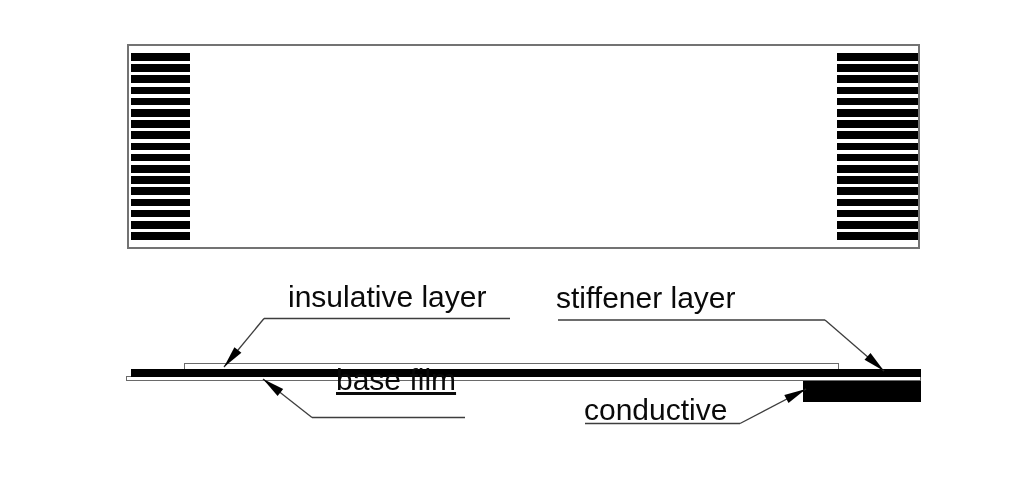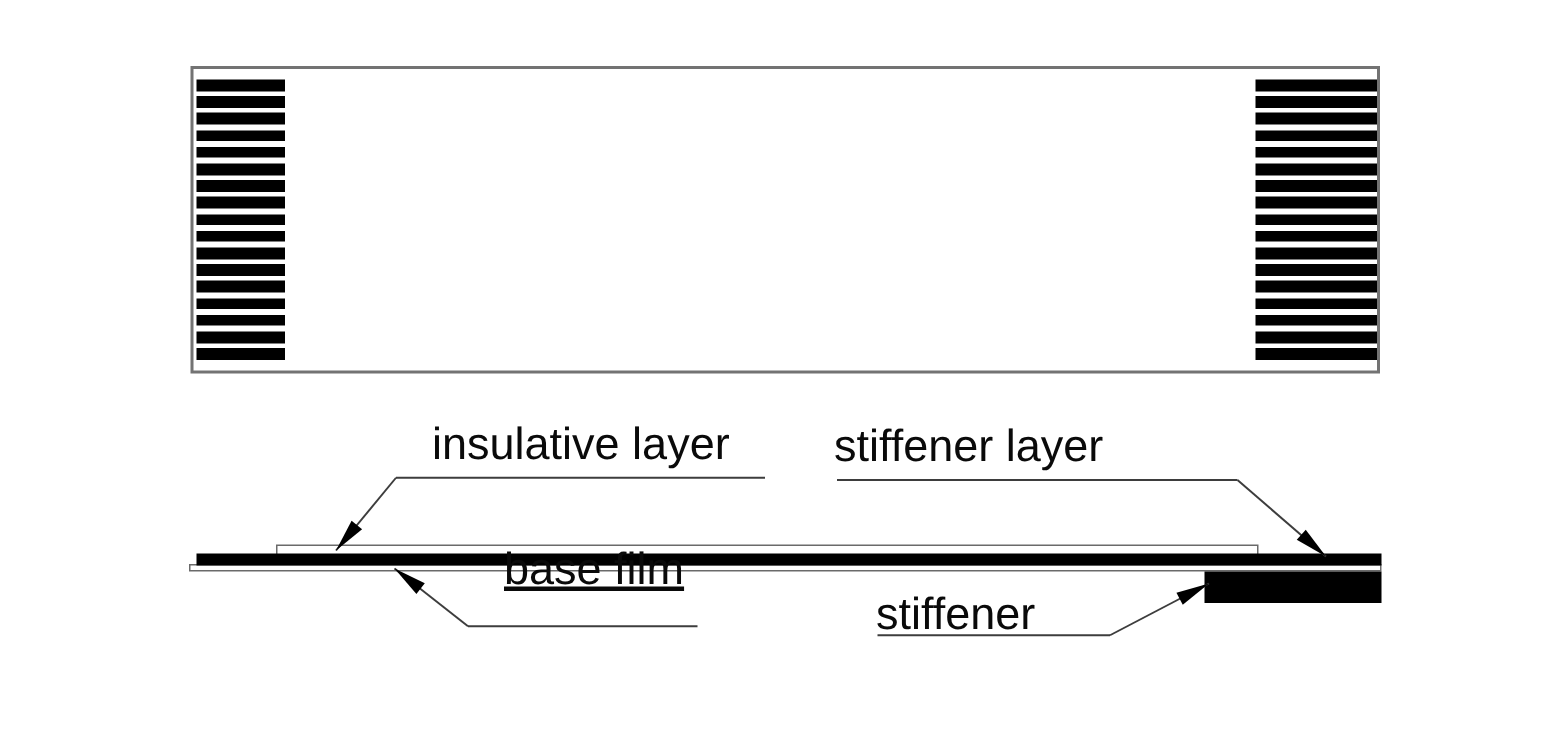--- a/index.html
+++ b/index.html
@@ -135,14 +135,14 @@
     <polygon points="263,379 283.2,388.9 277.6,396"></polygon>
 
     <line x1="585" y1="423.5" x2="740" y2="423.5"></line>
     <line x1="740" y1="423.5" x2="806" y2="389"></line>
     <polygon points="806,389 788.5,403.1 784.3,395.1"></polygon>
   </svg>
 
   <div class="diagram-label label-insulative">insulative layer</div>
   <div class="diagram-label label-conductive">stiffener layer</div>
   <div class="diagram-label label-basefilm">base film</div>
-  <div class="diagram-label label-stiffener">stiffener</div>
+  <div class="diagram-label label-stiffener">conductive</div>
 </div>
 
 </body></html>

